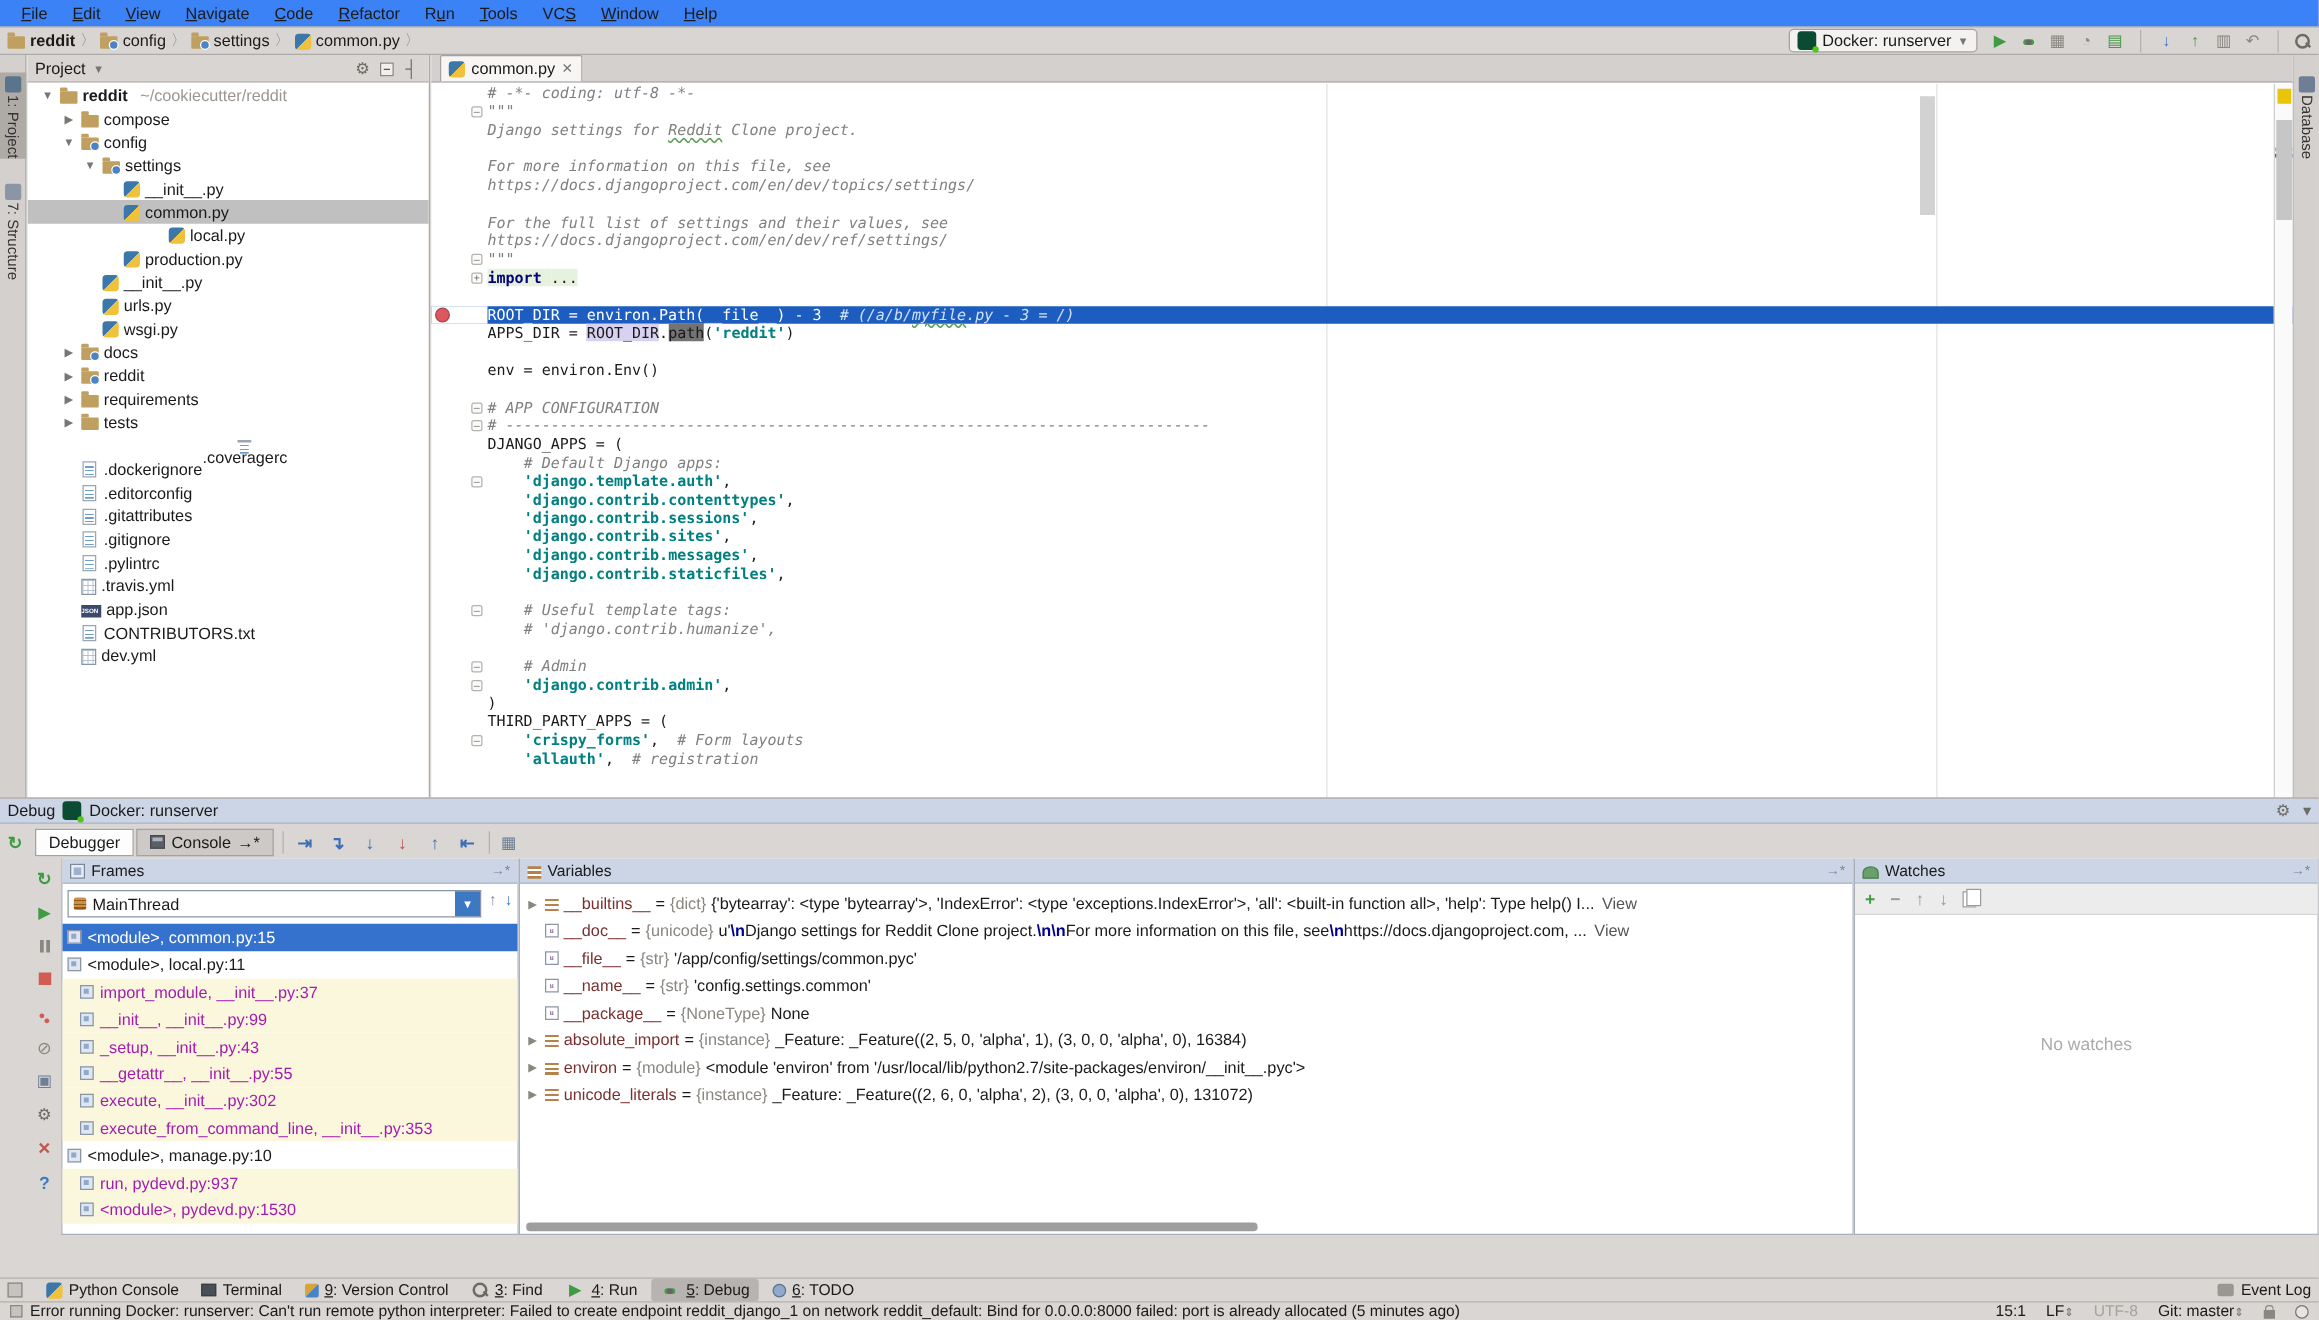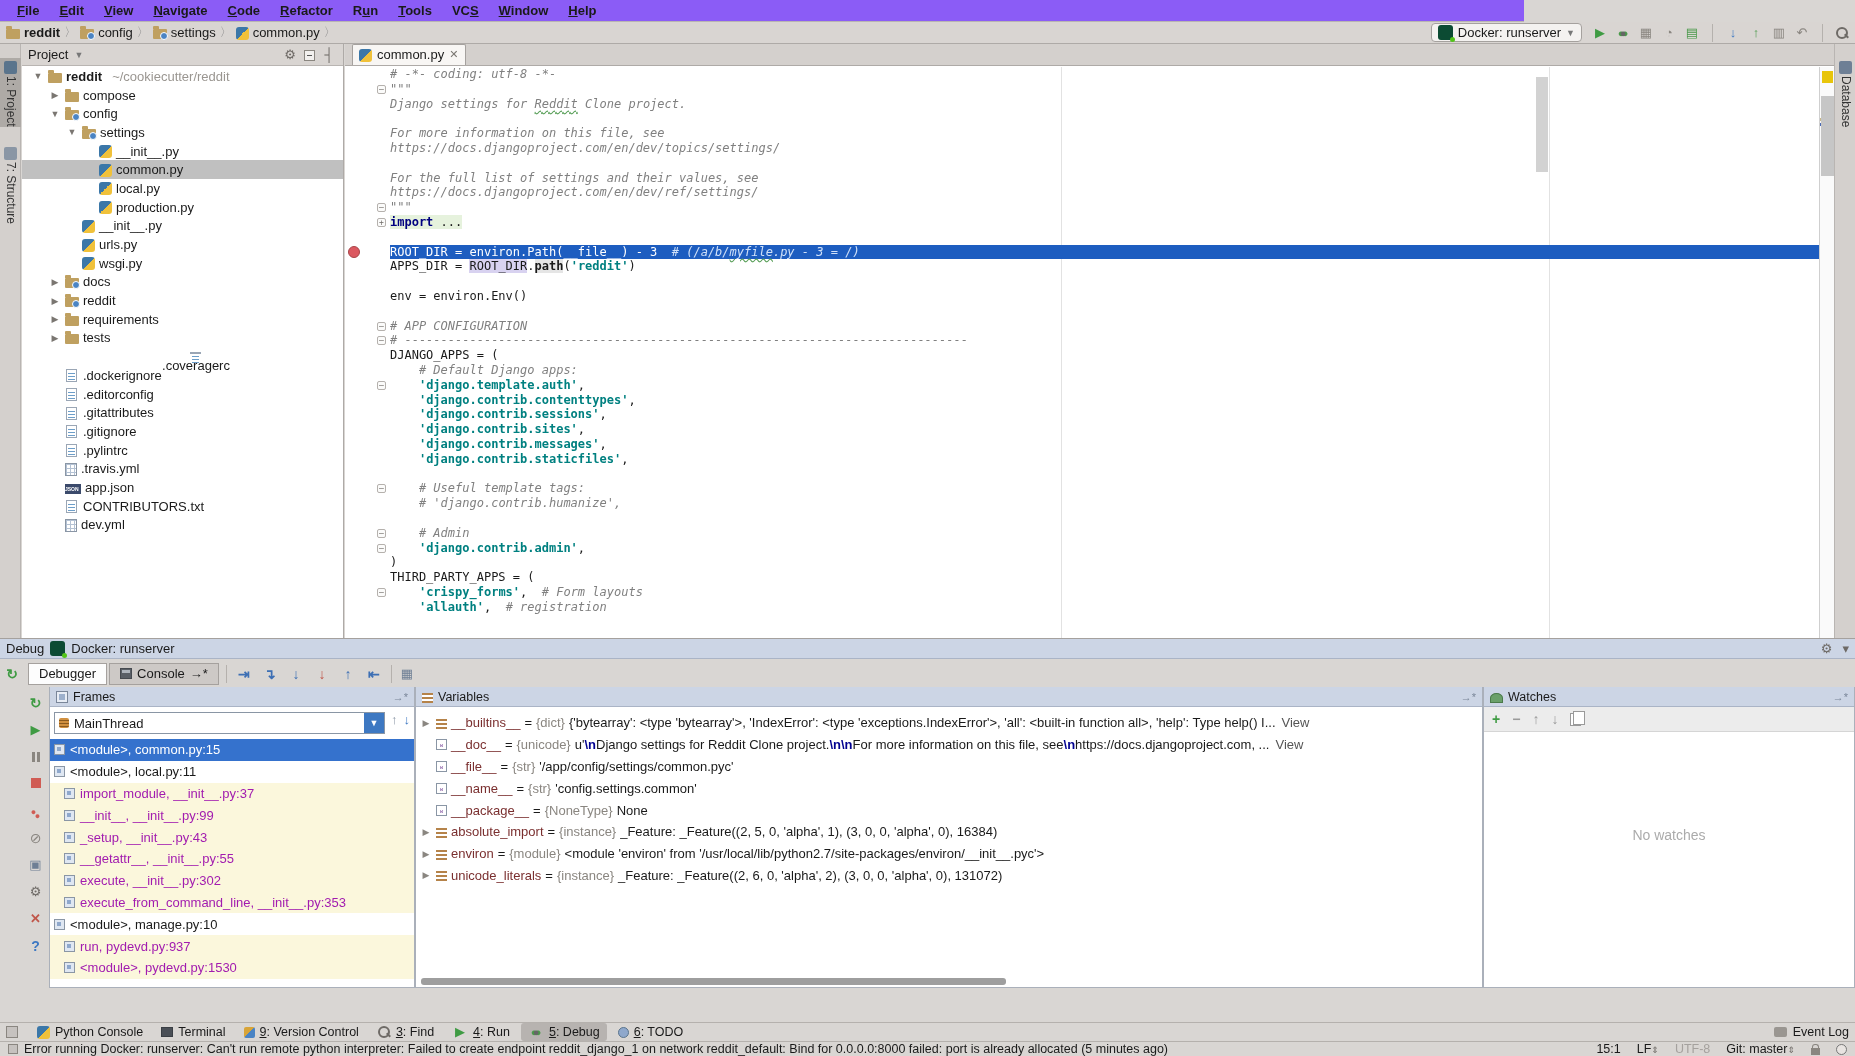--- a/index.html
+++ b/index.html
@@ -1,21 +1,21 @@
 <!DOCTYPE html>
 <html><head>
 <meta charset="utf-8">
 <style>
   * { box-sizing: border-box; margin: 0; padding: 0; }
   html,body { width:1855px; height:1056px; overflow:hidden; }
   body { font-family:"Liberation Sans", sans-serif; font-size:13px; color:#1a1a1a; background:#d9d6d3; }
   #app { position:relative; width:1855px; height:1056px; background:#d9d6d3; }
 
   
-  #menubar { position:absolute; left:0; top:0; width:1524px; height:22px; background:#8b5cf6; border-bottom:1px solid #b9b5b2; display:flex; align-items:center; padding-left:8px; gap:2px;font-weight:bold; }
+  #menubar { position:absolute; left:0; top:0; width:1855px; height:22px; background:#3b82f6; border-bottom:1px solid #b9b5b2; display:flex; align-items:center; padding-left:8px; gap:2px; }
   .menu-item { padding:1px 9px; cursor:default; }
   .menu-item u { text-decoration:underline; }
   #navbar { position:absolute; left:0; top:22px; width:1855px; height:22px; background:#d9d5d2; border-bottom:1px solid #aeaaa7; display:flex; align-items:center; padding:0 6px; }
   #crumbs { display:flex; align-items:center; gap:4px; flex:1; }
   .crumb { display:flex; align-items:center; gap:4px; }
   .crumb-sep { color:#8a8a8a; font-size:12px; }
   .crumb.b { font-weight:bold; }
   #run-controls { display:flex; align-items:center; gap:10px; }
   #run-config { display:flex; align-items:center; gap:5px; background:#f4f2f0; border:1px solid #a5a19e; border-radius:4px; padding:1px 6px; height:19px; }
   .dd-arrow { color:#777; font-size:9px; }
@@ -85,21 +85,21 @@
   .fm { position:absolute; right:4px; top:3px; width:9px; height:9px; border:1px solid #b5b1ad; background:#fbfbfa; color:#6e6a66; font-size:8px; line-height:7px; text-align:center; border-radius:2px; }
   .bp-dot { position:absolute; left:3px; top:1px; width:12px; height:12px; border-radius:50%; background:#db5860; border:1px solid #a84448; }
   .code-row.dbg { background:#1d5dc0; color:#fff; }
   .code-row.dbg .code-gutter { background:#fff; }
   .seg-c { color:#808080; font-style:italic; }
   .seg-s { color:#008080; font-weight:bold; }
   .seg-k { color:#000080; font-weight:bold; }
   .seg-w { color:#fff; }
   .seg-dc { color:#cfe0f8; font-style:italic; }
   .seg-lav { background:#d8d2f0; }
-  .seg-yel { background:#e5e5e5;font-weight:bold; }
+  .seg-yel { background:#737373; }
   .seg-fold { background:#e6f2dd; }
   .wavy { text-decoration:underline wavy #5aa05a; text-underline-offset:2px; }
   .guide { position:absolute; top:0; bottom:0; width:1px; background:#e2e2e2; }
   #marker-bar { position:absolute; right:0; top:0; width:15px; bottom:0; border-left:1px solid #cfcfcf; background:#fafafa; }
   #mk-yellow { position:absolute; left:2px; top:4px; width:11px; height:12px; background:#e8c50a; }
   #mk-thumb { position:absolute; left:1px; top:29px; width:13px; height:80px; background:#c6c6c6; }
   .mk-line { position:absolute; left:0; width:15px; height:3px; }
   #vthumb { position:absolute; left:1191px; top:10px; width:12px; height:95px; background:#d2d2d2; }
 
   
@@ -316,21 +316,21 @@
         <div class="tree-row" style="padding-left: 61px;">
           <span class="tw-arrow"></span>
           <span class="ic-py"></span>
           <span class="tree-label">__init__.py</span>
         </div>
         <div class="tree-row sel" style="padding-left: 61px;">
           <span class="tw-arrow"></span>
           <span class="ic-py"></span>
           <span class="tree-label">common.py</span>
         </div>
-        <div class="tree-row" style="padding-left: 61px;">
+        <div class="tree-row" style="padding-left: 61px; margin-left: 36px;">
           <span class="tw-arrow"></span>
           <span class="ic-py"></span>
           <span class="tree-label">local.py</span>
         </div>
         <div class="tree-row" style="padding-left: 61px;">
           <span class="tw-arrow"></span>
           <span class="ic-py"></span>
           <span class="tree-label">production.py</span>
         </div>
         <div class="tree-row" style="padding-left: 44px;">

